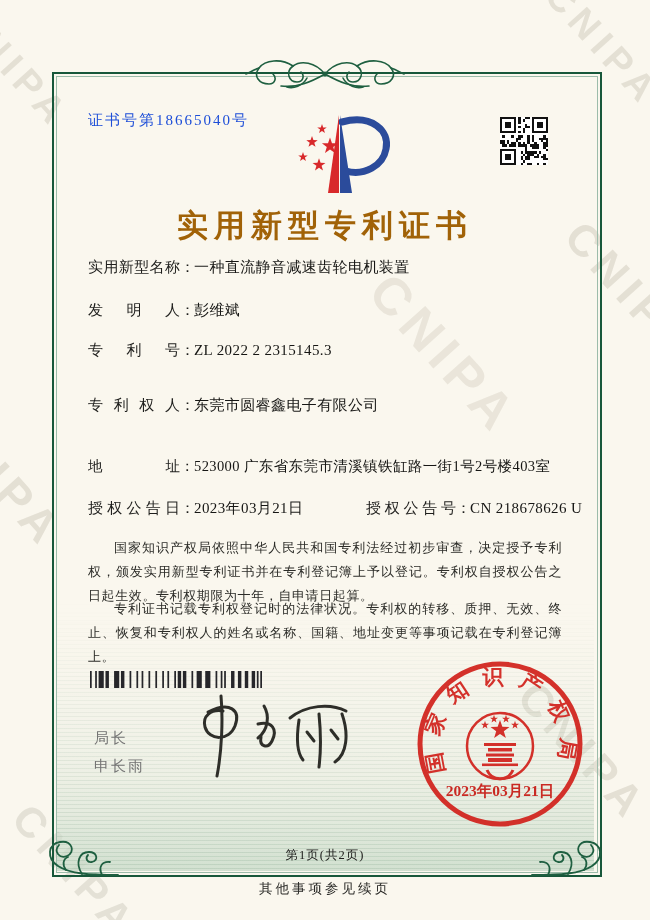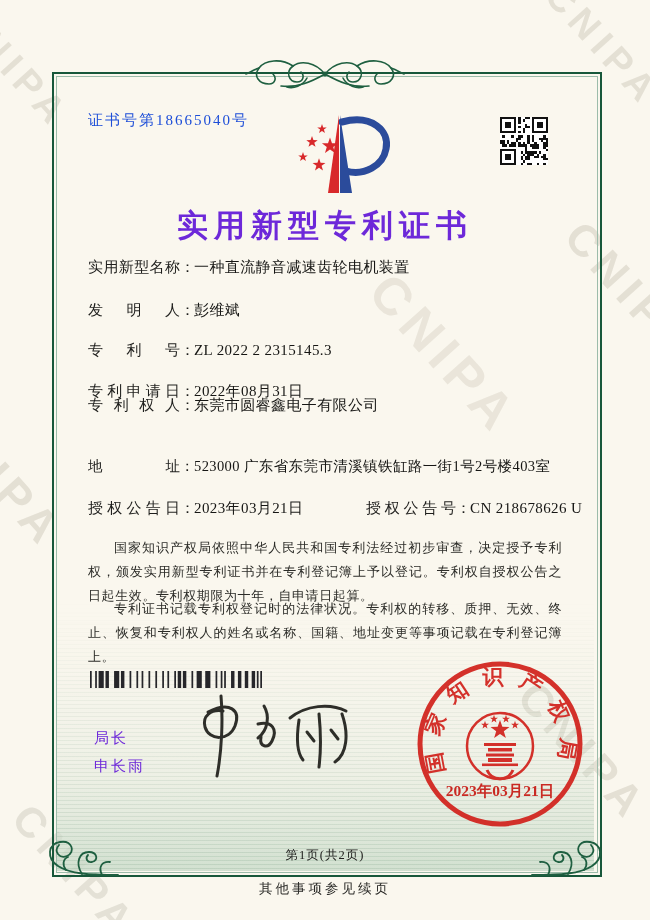--- a/index.html
+++ b/index.html
@@ -29,38 +29,38 @@
     background:
       repeating-linear-gradient(180deg, rgba(44,104,70,0.12) 0 1px, rgba(44,104,70,0) 1px 4px),
       linear-gradient(180deg, rgba(214,228,213,0) 0%, rgba(212,226,211,0.45) 62%, rgba(203,220,203,0.85) 100%);
     -webkit-mask-image:linear-gradient(180deg, transparent 0%, rgba(0,0,0,.55) 45%, #000 100%);
     mask-image:linear-gradient(180deg, transparent 0%, rgba(0,0,0,.55) 45%, #000 100%);
     pointer-events:none;}
 
   .cert-no{left:88px;top:111px;font-size:15px;letter-spacing:2px;color:#1d4ed8;}
 
   .title{left:0;top:205px;width:650px;text-align:center;font-size:31px;font-weight:700;
-         letter-spacing:6px;color:#6d28d9;}
+         letter-spacing:6px;color:#a16207;}
 
   .frow{position:absolute;left:88px;height:22px;font-size:15px;white-space:nowrap;}
   .f-label{display:inline-block;width:92px;text-align:justify;text-align-last:justify;color:#1e1e1c;vertical-align:top;}
   .f-colon{display:inline-block;width:14px;color:#1e1e1c;}
   .f-value{color:#161614;letter-spacing:0.4px;}
   .r1{top:258px;} .r2{top:301px;} .r3{top:341px;} .r4{top:382px;}
   .r5{top:396px;} .r6{top:457px;font-size:14.5px;} .r7{top:499px;}
   .pair2{position:absolute;left:232px;top:0;white-space:nowrap;margin-left:46px;}
   .pair2 .f-label{width:90px;}
 
   .para{position:absolute;left:88px;width:474px;font-size:13px;line-height:24px;
         color:#2c2c28;text-indent:2em;letter-spacing:0.6px;text-align:justify;}
   .p1{top:536px;} .p2{top:597px;}
 
   .barcode{left:90px;top:671px;width:172px;height:17px;}
 
-  .signer{left:94px;font-size:15px;color:#6d28d9;letter-spacing:2px;}
+  .signer{left:94px;font-size:15px;color:#737373;letter-spacing:2px;}
   .signer.t1{top:729px;} .signer.t2{top:757px;}
   .sig-svg{left:178px;top:688px;}
 
   .seal{left:412px;top:656px;opacity:0.94;}
 
   .page-num{left:0;top:847px;width:650px;text-align:center;font-size:12.5px;color:#20201e;letter-spacing:1px;}
   .foot-note{left:0;top:880px;width:650px;text-align:center;font-size:13.5px;color:#2a2a27;letter-spacing:3px;}
 
   .orn{position:absolute;pointer-events:none;}
 </style>
@@ -145,23 +145,20 @@
   <div class="abs title">实用新型专利证书</div>
 
   <div class="frow r1">
     <span class="f-label">实用新型名称</span><span class="f-colon">：</span><span class="f-value">一种直流静音减速齿轮电机装置</span>
   </div>
   <div class="frow r2">
     <span class="f-label">发明人</span><span class="f-colon">：</span><span class="f-value">彭维斌</span>
   </div>
   <div class="frow r3">
     <span class="f-label">专利号</span><span class="f-colon">：</span><span class="f-value">ZL 2022 2 2315145.3</span>
-  </div>
-  <div class="frow r4">
-    <span class="f-label">专利申请日</span><span class="f-colon">：</span><span class="f-value">2022年08月31日</span>
   </div>
   <div class="frow r5">
     <span class="f-label">专利权人</span><span class="f-colon">：</span><span class="f-value">东莞市圆睿鑫电子有限公司</span>
   </div>
   <div class="frow r6">
     <span class="f-label">地址</span><span class="f-colon">：</span><span class="f-value">523000 广东省东莞市清溪镇铁缸路一街1号2号楼403室</span>
   </div>
   <div class="frow r7">
     <span class="f-label">授权公告日</span><span class="f-colon">：</span><span class="f-value">2023年03月21日</span>
     <span class="pair2">

